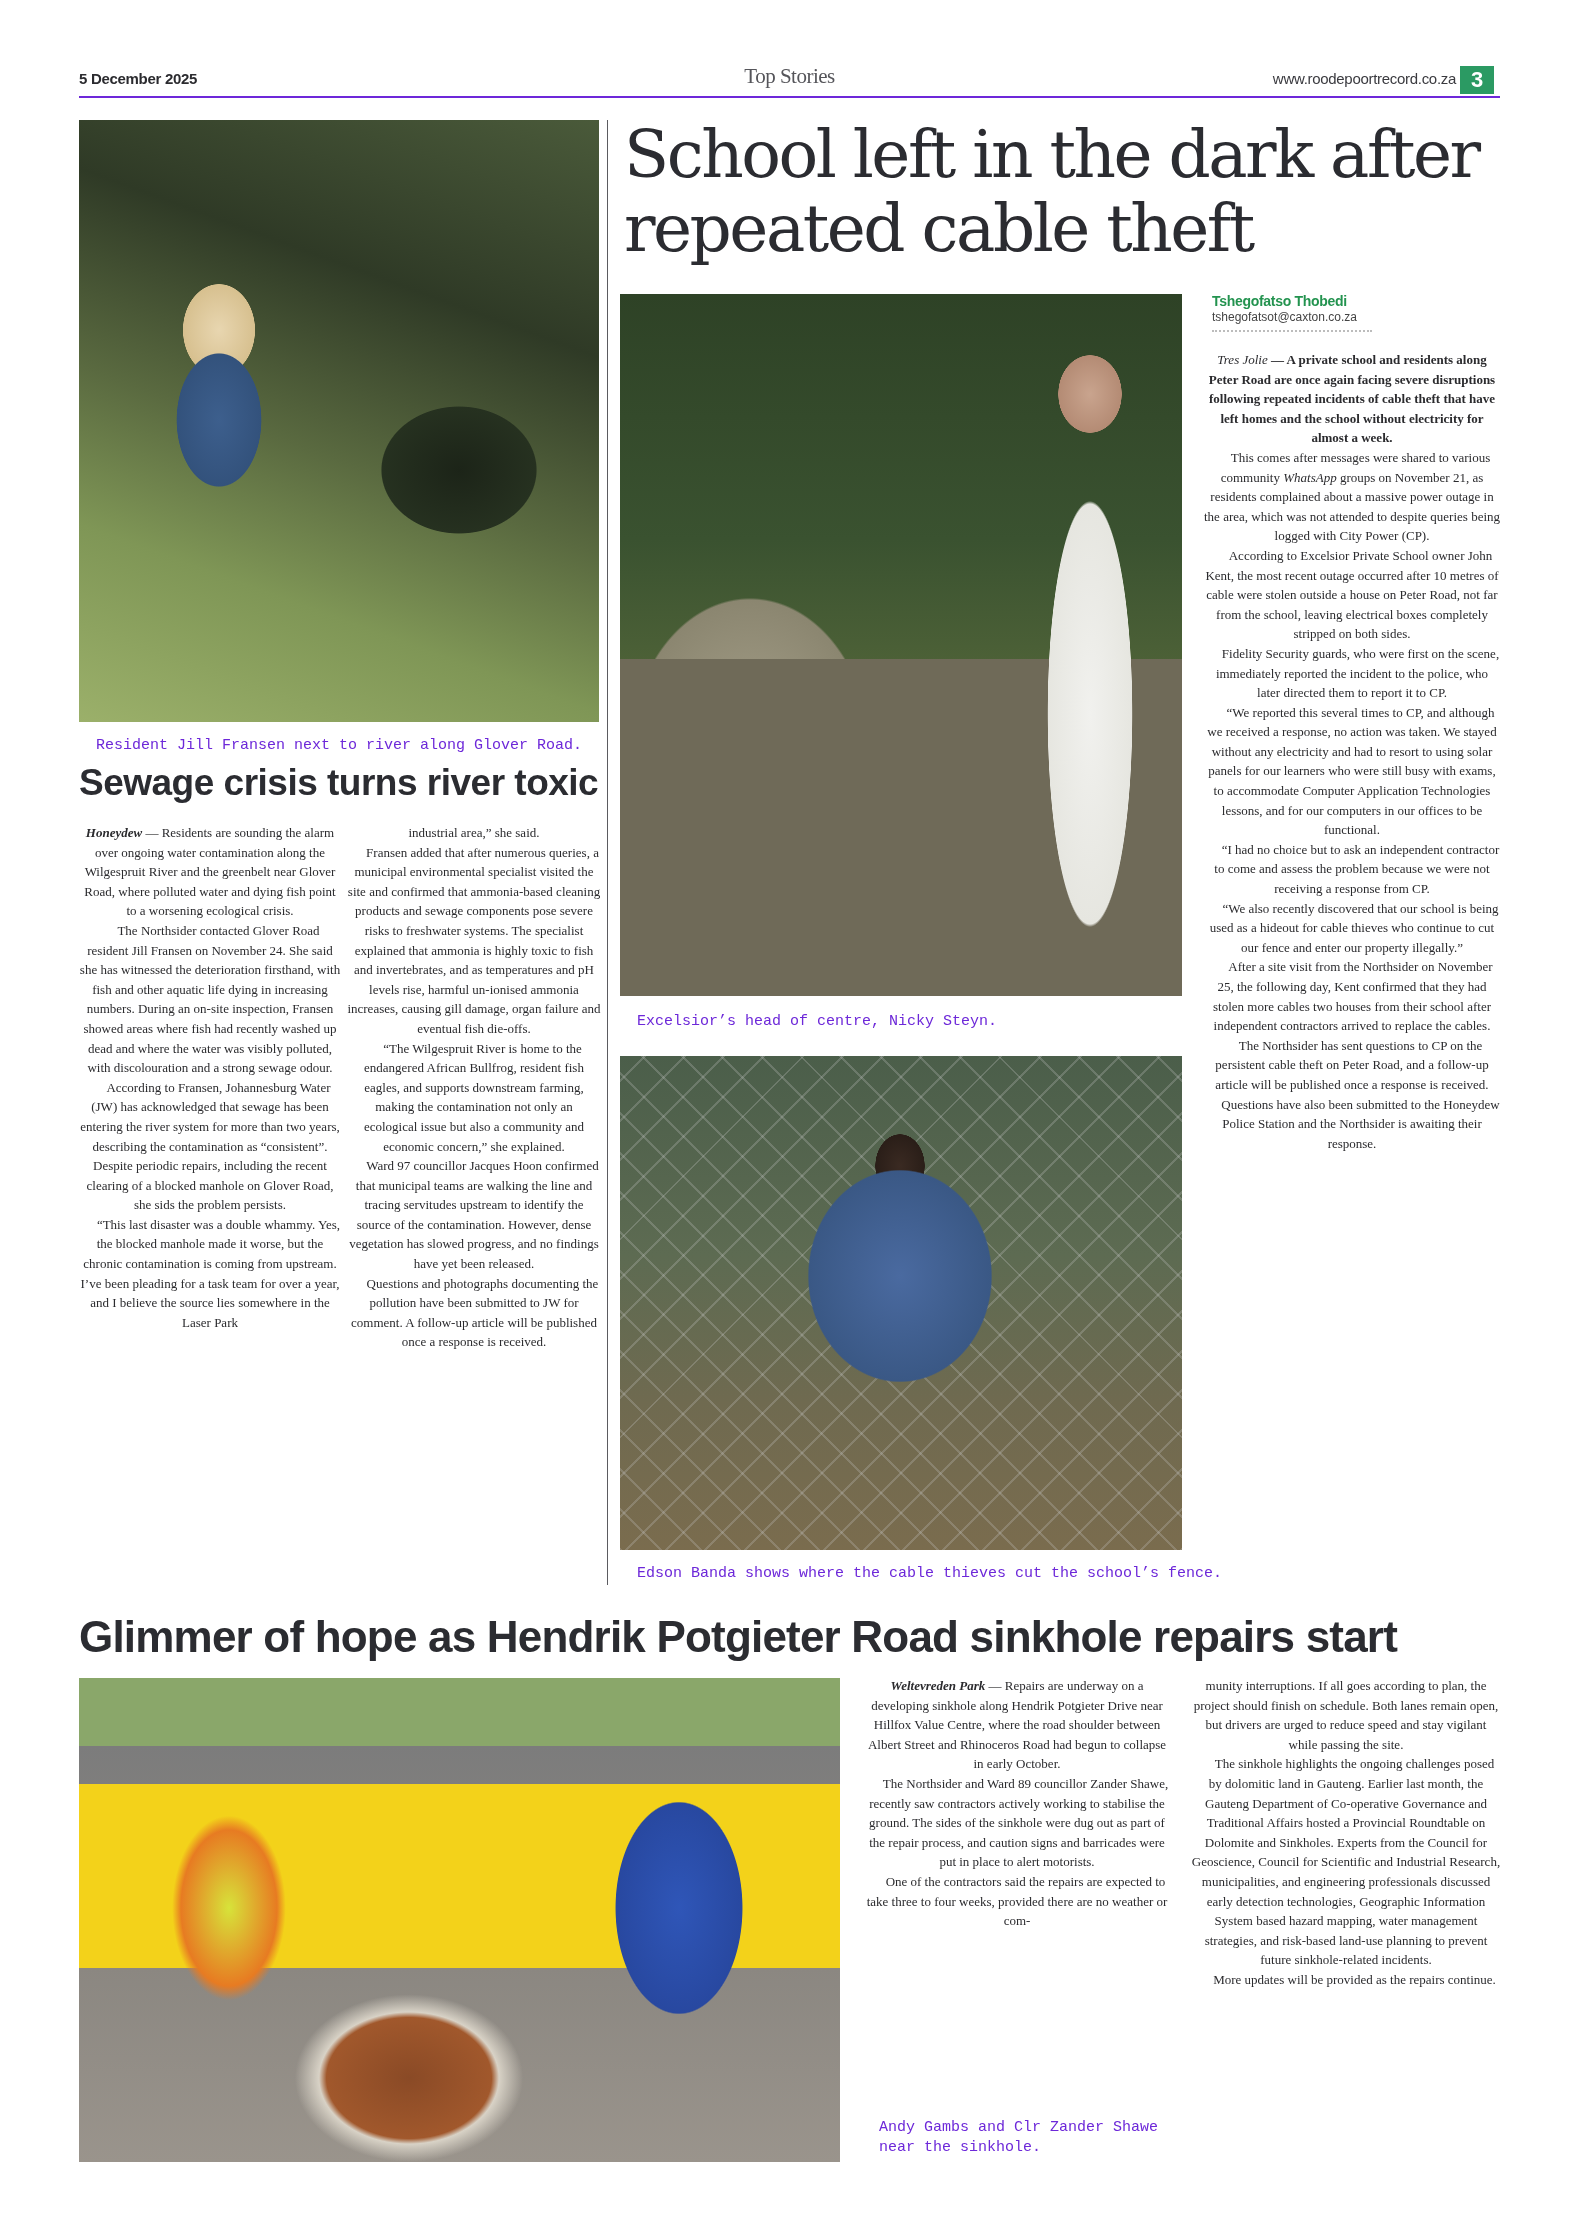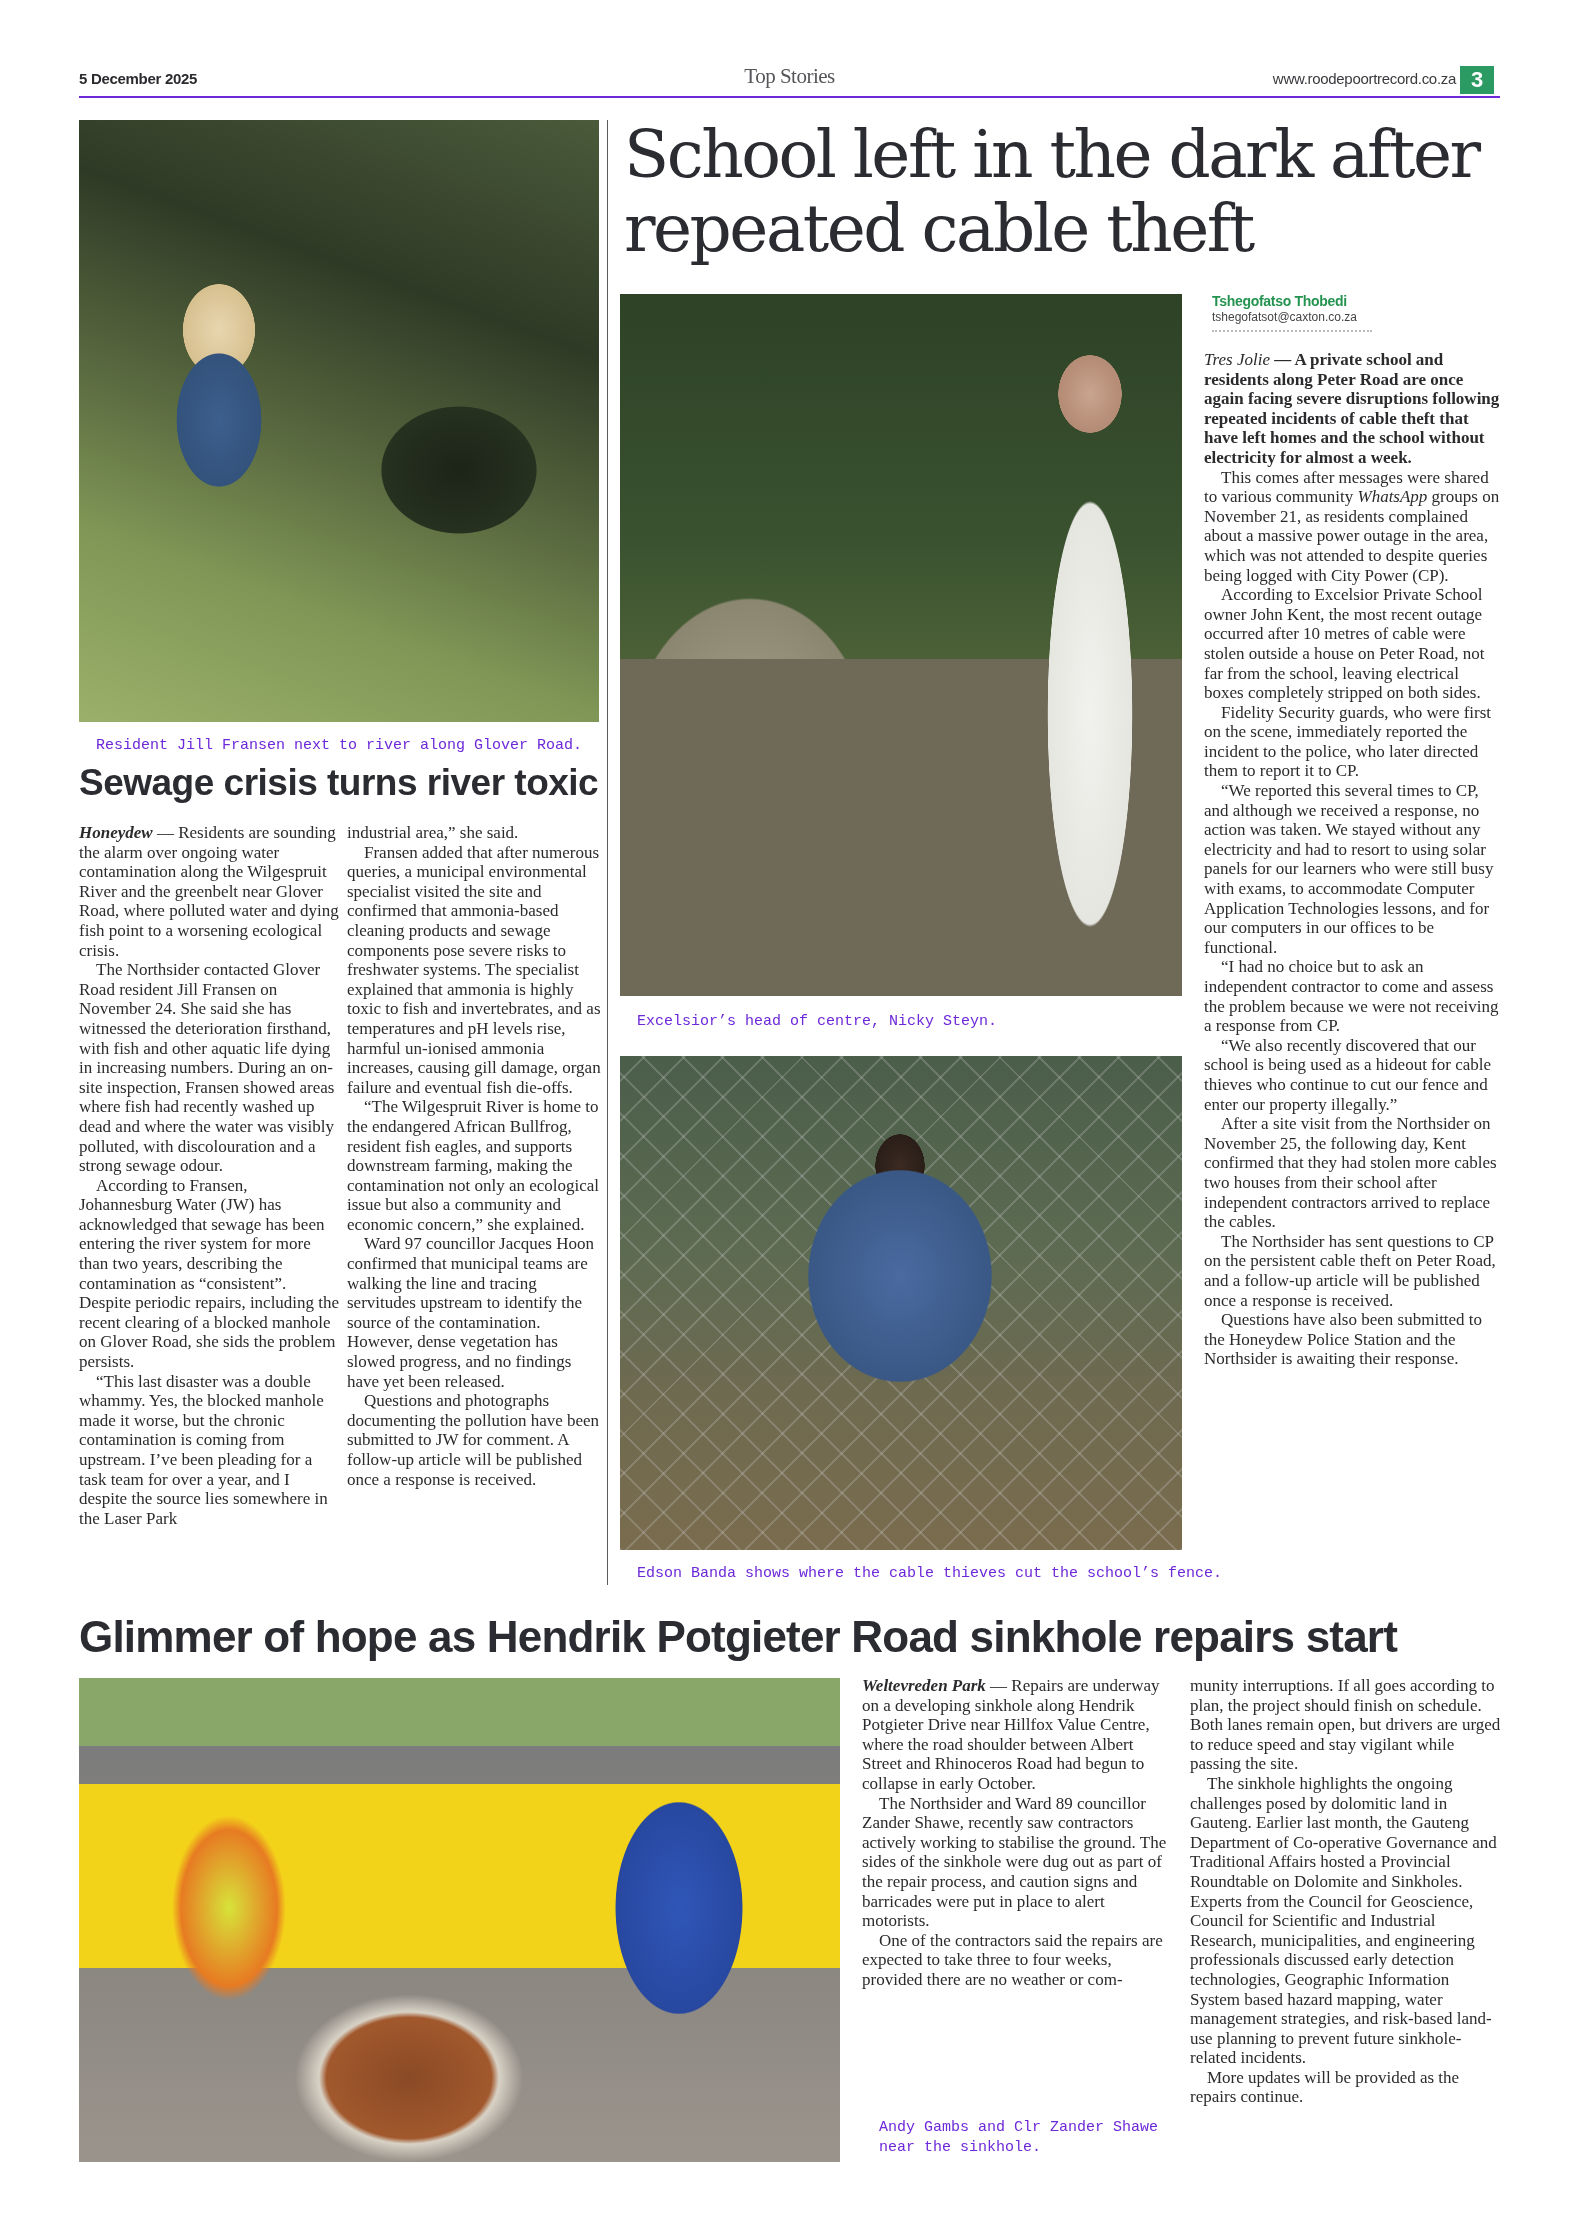--- a/index.html
+++ b/index.html
@@ -59,21 +59,21 @@
   .hl-sewage { position: absolute; left: 79px; top: 762px; font-family: "Liberation Sans", sans-serif; font-size: 37px; color: #2b2c31; letter-spacing: -0.5px; }
   .hl-glimmer { position: absolute; left: 79px; top: 1612px; font-family: "Liberation Sans", sans-serif; font-size: 44px; color: #2b2c31; letter-spacing: -0.8px; }
 
   
   .byline { position: absolute; left: 1212px; top: 293px; width: 290px; }
   .byline-name { font-family: "Liberation Sans", sans-serif; font-weight: bold; font-size: 14px; color: #23934f; letter-spacing: -0.3px; }
   .byline-email { font-family: "Liberation Sans", sans-serif; font-size: 12px; color: #444; margin-top: 1px; }
   .byline-rule { margin-top: 6px; width: 160px; border-bottom: 2px dotted #bcbcbc; }
 
   
-  .col { position: absolute; font-family: "Liberation Serif", serif; font-size: 17px; line-height: 19.6px; color: #2b2b2e; text-align: left; }
+  .col { position: absolute; font-family: "Liberation Serif", serif; font-size: 13px; line-height: 19.6px; color: #2b2b2e; text-align: center; }
   .col p { text-indent: 17px; }
   .col p.first { text-indent: 0; }
   .dateline { font-style: italic; font-weight: bold; }
   .lead { font-weight: bold; }
   .col i { font-style: italic; }
 
   
   .vrule { position: absolute; width: 1px; background: #5b5b60; }
 </style>
 </head>
@@ -87,21 +87,21 @@
 </div>
 
 <div class="photo photo-river"></div>
 <div class="caption" style="left:79px; top:736px;">Resident Jill Fransen next to river along Glover Road.</div>
 <h2 class="hl-sewage">Sewage crisis turns river toxic</h2>
 
 <div class="col" style="left:79px; top:823px; width:262px;">
   <p class="first"><span class="dateline">Honeydew</span><span> — Residents are sounding the alarm over ongoing water contamination along the Wilgespruit River and the greenbelt near Glover Road, where polluted water and dying fish point to a worsening ecological crisis.</span></p>
   <p>The Northsider contacted Glover Road resident Jill Fransen on November 24. She said she has witnessed the deterioration firsthand, with fish and other aquatic life dying in increasing numbers. During an on-site inspection, Fransen showed areas where fish had recently washed up dead and where the water was visibly polluted, with discolouration and a strong sewage odour.</p>
   <p>According to Fransen, Johannesburg Water (JW) has acknowledged that sewage has been entering the river system for more than two years, describing the contamination as “consistent”. Despite periodic repairs, including the recent clearing of a blocked manhole on Glover Road, she sids the problem persists.</p>
-  <p>“This last disaster was a double whammy. Yes, the blocked manhole made it worse, but the chronic contamination is coming from upstream. I’ve been pleading for a task team for over a year, and I despite the source lies somewhere in the Laser Park</p>
+  <p>“This last disaster was a double whammy. Yes, the blocked manhole made it worse, but the chronic contamination is coming from upstream. I’ve been pleading for a task team for over a year, and I believe the source lies somewhere in the Laser Park</p>
 </div>
 
 <div class="col" style="left:347px; top:823px; width:254px;">
   <p class="first">industrial area,” she said.</p>
   <p>Fransen added that after numerous queries, a municipal environmental specialist visited the site and confirmed that ammonia-based cleaning products and sewage components pose severe risks to freshwater systems. The specialist explained that ammonia is highly toxic to fish and invertebrates, and as temperatures and pH levels rise, harmful un-ionised ammonia increases, causing gill damage, organ failure and eventual fish die-offs.</p>
   <p>“The Wilgespruit River is home to the endangered African Bullfrog, resident fish eagles, and supports downstream farming, making the contamination not only an ecological issue but also a community and economic concern,” she explained.</p>
   <p>Ward 97 councillor Jacques Hoon confirmed that municipal teams are walking the line and tracing servitudes upstream to identify the source of the contamination. However, dense vegetation has slowed progress, and no findings have yet been released.</p>
   <p>Questions and photographs documenting the pollution have been submitted to JW for comment. A follow-up article will be published once a response is received.</p>
 </div>
 

